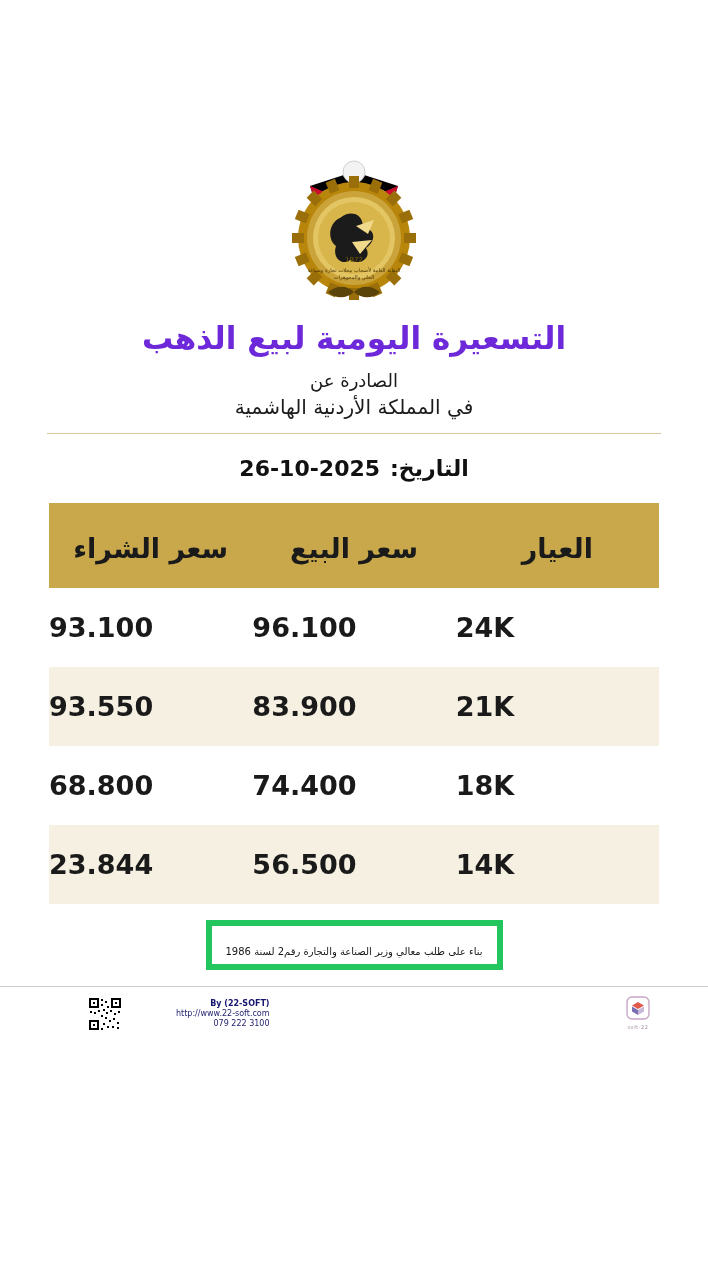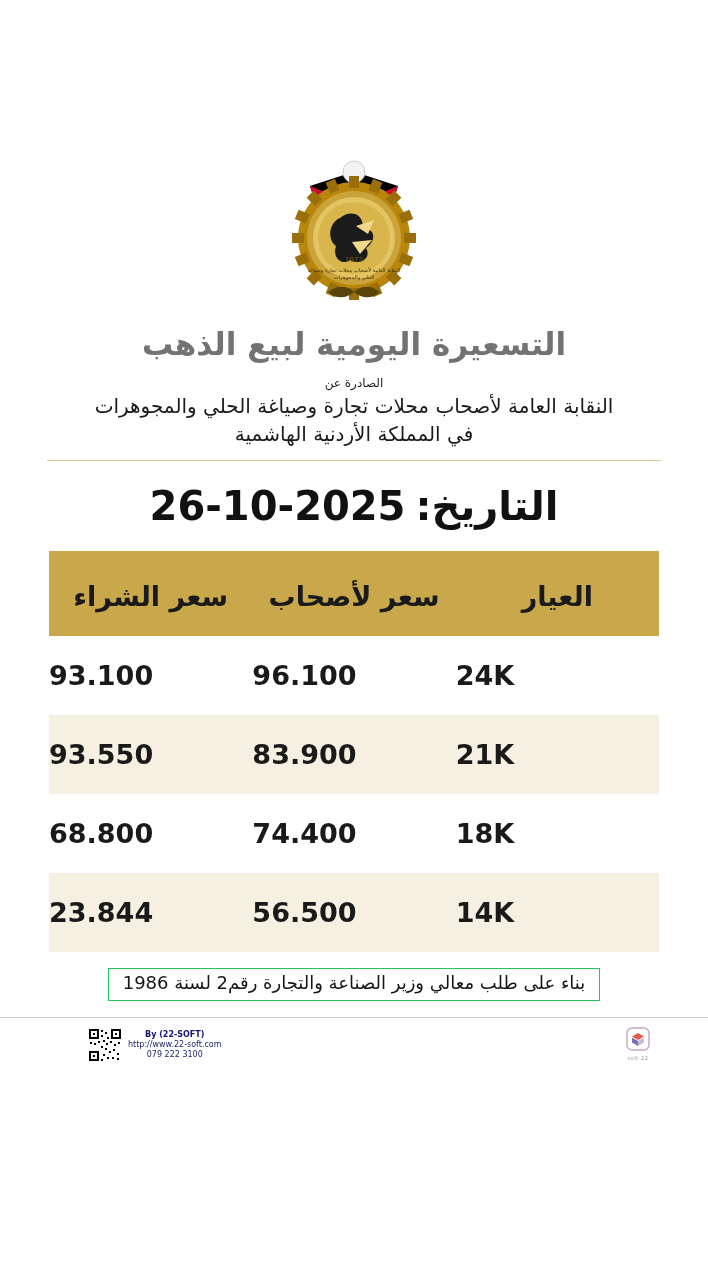--- a/index.html
+++ b/index.html
@@ -28,30 +28,30 @@
   .logo-wrap {
     margin-top: 140px;
     width: 190px;
     height: 180px;
     position: relative;
   }
   .logo-svg { display: block; width: 190px; height: 180px; }
 
   
   .title {
-    margin-top: 6px;
+    margin-top: 0;
     font-size: 31px;
     font-weight: bold;
     letter-spacing: 0.5px;
-    color: #737373;
+    color: #6d28d9;
     text-align: left;
   }
   .sub1 {
     margin-top: 14px;
-    font-size: 12px;
+    font-size: 18px;
     color: #1b1b1b;
     text-align: center;
   }
   .sub2 {
     margin-top: 4px;
     font-size: 20px;
     color: #1b1b1b;
     text-align: center;
   }
   .sub3 {
@@ -62,21 +62,21 @@
   .divider {
     margin-top: 14px;
     width: 614px;
     height: 1px;
     background: #d8c89a;
   }
 
   
   .date-row {
     margin-top: 22px;
-    font-size: 40px;
+    font-size: 22px;
     font-weight: bold;
     color: #111;
     text-align: right;
     direction: rtl;
   }
   .date-row .date-label { margin-left: 10px; }
   .date-row .date-value { unicode-bidi: isolate; direction: ltr; display: inline-block; }
 
   
   .table-wrap {
@@ -104,23 +104,23 @@
     text-align: left;
     padding: 24px 0 24px 0;
     direction: ltr;
   }
   table.price-table tbody tr.odd td { background: #ffffff; }
   table.price-table tbody tr.even td { background: #f5f0e1; }
 
   
   .note {
     margin-top: 16px;
-    border: 1px solid #22c55e;
-    padding: 3px 14px 7px 14px;
-    font-size: 18px;
+    border: 6px solid #22c55e;
+    padding: 20px 14px 7px 14px;
+    font-size: 10px;
     color: #161616;
     text-align: center;
     background: #fff;
   }
 
   .bottom-rule {
     margin-top: 16px;
     width: 708px;
     height: 1px;
     background: #cfcfcf;
@@ -168,23 +168,24 @@
       linear-gradient(90deg, #000 0 100%) no-repeat,
       #fff;
     position: relative;
   }
   .qr svg { display: block; }
   .footer-lines {
     font-size: 8px;
     line-height: 10px;
     color: #1d1d6b;
     font-family: "DejaVu Sans", "Liberation Sans", sans-serif;
-    text-align: center;
+    text-align: right;
     direction: ltr;
     padding-top: 2px;
+    margin-left: 48px;
   }
   .footer-lines .l1 { color: #16166e; font-weight: bold; }
 </style>
 </head>
 <body>
 
 <div class="page">
 
   <div class="logo-wrap">
     <svg class="logo-svg" viewBox="0 0 190 180" xmlns="http://www.w3.org/2000/svg">
@@ -251,35 +252,34 @@
 
       <g transform="translate(95,152)" fill="#5a4409">
         <path d="M-26 0 C -16 -8, -6 -6, 0 0 C -6 6, -18 8, -26 0 Z"></path>
         <path d="M26 0 C 16 -8, 6 -6, 0 0 C 6 6, 18 8, 26 0 Z"></path>
       </g>
     </svg>
   </div>
 
   <div class="title">التسعيرة اليومية لبيع الذهب</div>
   <div class="sub1">الصادرة عن</div>
-  <div class="sub2">النقابة العامة لأصحاب محلات تجارة وصياغة الحلي والمجوهرات</div>
   <div class="sub3">في المملكة الأردنية الهاشمية</div>
 
   <div class="divider"></div>
 
   <div class="date-row">
     <span class="date-label">التاريخ:</span><span class="date-value">26-10-2025</span>
   </div>
 
   <div class="table-wrap">
     <table class="price-table">
       <thead>
         <tr>
           <th>العيار</th>
-          <th>سعر لأصحاب</th>
+          <th>سعر البيع</th>
           <th>سعر الشراء</th>
         </tr>
       </thead>
       <tbody>
         <tr class="odd">
           <td>24K</td>
           <td>96.100</td>
           <td>93.100</td>
         </tr>
         <tr class="even">

